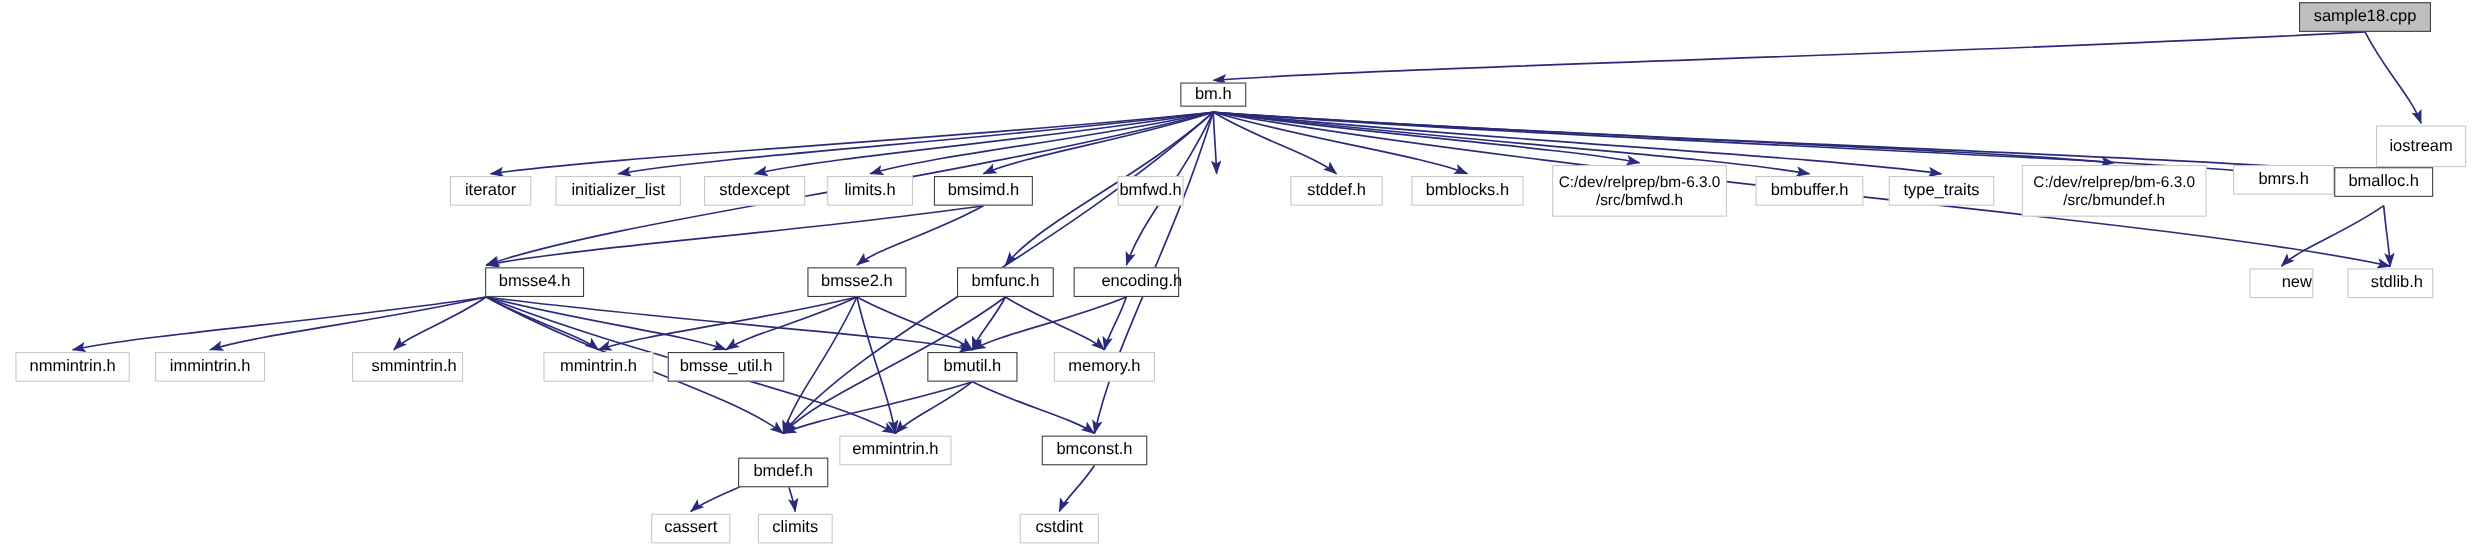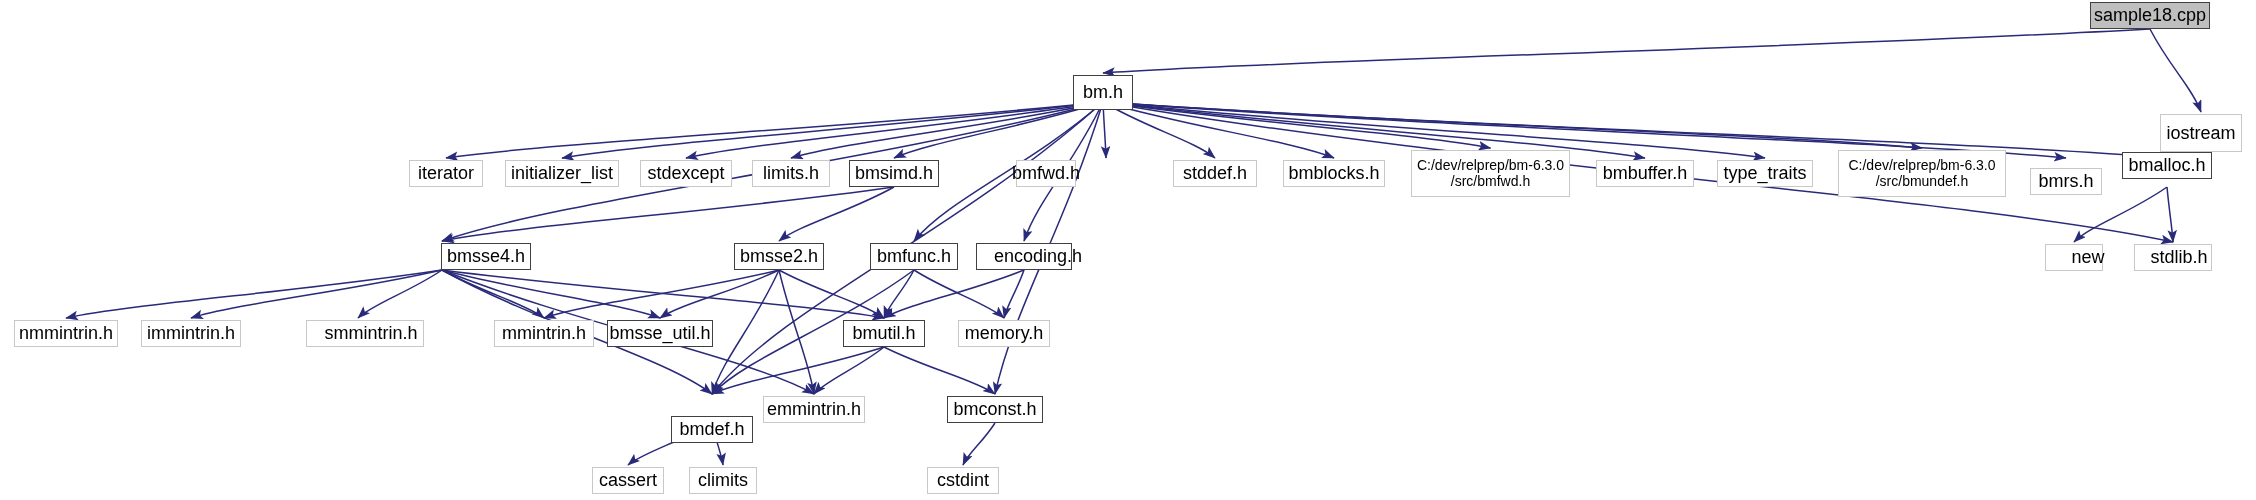--- a/index.html
+++ b/index.html
@@ -1,20 +1,20 @@
 <!DOCTYPE html>
 <html><head>
 <meta charset="utf-8">
 <style>
   html,body{margin:0;padding:0;background:#ffffff;}
   body{width:2256px;height:500px;font-family:"Liberation Sans",sans-serif;overflow:hidden;}
   #graph{position:relative;width:2256px;height:500px;}
   svg{position:absolute;top:0;left:0;width:2256px;height:500px;}
   .node{position:absolute;box-sizing:border-box;display:flex;align-items:center;justify-content:center;
-        text-align:center;background:#ffffff;font-size:18px;color:#000000;line-height:1.12;white-space:pre-line;}
+        text-align:center;background:#ffffff;font-size:15px;color:#000000;line-height:1.12;white-space:pre-line;}
   .node.ext{border:1px solid #c8c8c8;}
   .node.lib{border:1.6px solid #404040;}
   .node.root{border:1.6px solid #404040;background:#bfbfbf;}
 </style>
 </head>
 <body>
 
 <div id="graph">
   <svg id="edges" viewBox="0 0 2256 500">
     <defs>
@@ -71,46 +71,46 @@
         <path d="M884,347 C857.61,368.15 826.6,379.9 814,394" fill="none" stroke="#2a2a7a" stroke-width="1.5" marker-end="url(#arrow)"></path>
         <path d="M884,347 C925.847,368.15 975.02,379.9 995,394" fill="none" stroke="#2a2a7a" stroke-width="1.5" marker-end="url(#arrow)"></path>
         <path d="M712,423 C680.332,441.9 643.12,452.4 628,465" fill="none" stroke="#2a2a7a" stroke-width="1.5" marker-end="url(#arrow)"></path>
         <path d="M712,423 C716.1469999999999,441.9 721.02,452.4 723,465" fill="none" stroke="#2a2a7a" stroke-width="1.5" marker-end="url(#arrow)"></path>
         <path d="M995,423 C982.9359999999999,441.9 968.76,452.4 963,465" fill="none" stroke="#2a2a7a" stroke-width="1.5" marker-end="url(#arrow)"></path>
       </g>
   </svg>
   <div id="nodes">
       <div class="node root" style="left: 2090px; top: 2px; width: 120px; height: 27px;">sample18.cpp</div>
       <div class="node ext" style="left: 2160px; top: 114px; width: 82px; height: 38px;">iostream</div>
-      <div class="node lib" style="left: 1073px; top: 75px; width: 60px; height: 35px;">bm.h</div>
+      <div class="node lib" style="left: 1073px; top: 75px; width: 60px; height: 22px;">bm.h</div>
       <div class="node ext" style="left: 409px; top: 160px; width: 74px; height: 27px;">iterator</div>
       <div class="node ext" style="left: 505px; top: 160px; width: 114px; height: 27px;">initializer_list</div>
       <div class="node ext" style="left: 640px; top: 160px; width: 92px; height: 27px;">stdexcept</div>
       <div class="node ext" style="left: 752px; top: 160px; width: 78px; height: 27px;">limits.h</div>
       <div class="node lib" style="left: 849px; top: 160px; width: 90px; height: 27px;">bmsimd.h</div>
       <div class="node ext" style="left: 1016px; top: 160px; width: 60px; height: 27px;">bmfwd.h</div>
       <div class="node ext" style="left: 1173px; top: 160px; width: 84px; height: 27px;">stddef.h</div>
       <div class="node ext" style="left: 1283px; top: 160px; width: 102px; height: 27px;">bmblocks.h</div>
       <div class="node ext" style="left: 1411px; top: 150px; width: 159px; height: 47px; font-size: 14px;">C:/dev/relprep/bm-6.3.0
 /src/bmfwd.h</div>
       <div class="node ext" style="left: 1596px; top: 160px; width: 98px; height: 27px;">bmbuffer.h</div>
       <div class="node ext" style="left: 1717px; top: 160px; width: 96px; height: 27px;">type_traits</div>
       <div class="node ext" style="left: 1838px; top: 150px; width: 168px; height: 47px; font-size: 14px;">C:/dev/relprep/bm-6.3.0
 /src/bmundef.h</div>
-      <div class="node ext" style="left: 2030px; top: 168px; width: 72px; height: 27px;">bmrs.h</div>
+      <div class="node ext" style="left: 2030px; top: 150px; width: 92px; height: 27px;">bmrs.h</div>
       <div class="node lib" style="left: 2122px; top: 152px; width: 90px; height: 27px;">bmalloc.h</div>
       <div class="node ext" style="left: 2045px; top: 244px; width: 58px; height: 27px; padding-left: 28px;">new</div>
       <div class="node ext" style="left: 2134px; top: 244px; width: 78px; height: 27px; padding-left: 12px;">stdlib.h</div>
       <div class="node lib" style="left: 397px; top: 243px; width: 90px; height: 27px; margin-left: 44px;">bmsse4.h</div>
       <div class="node lib" style="left: 734px; top: 243px; width: 90px; height: 27px;">bmsse2.h</div>
       <div class="node lib" style="left: 870px; top: 243px; width: 88px; height: 27px;">bmfunc.h</div>
       <div class="node lib" style="left: 976px; top: 243px; width: 96px; height: 27px; padding-left: 28px;">encoding.h</div>
       <div class="node ext" style="left: 14px; top: 320px; width: 104px; height: 27px;">nmmintrin.h</div>
       <div class="node ext" style="left: 141px; top: 320px; width: 100px; height: 27px;">immintrin.h</div>
-      <div class="node ext" style="left: 306px; top: 320px; width: 118px; height: 27px; padding-left: 12px;">smmintrin.h</div>
+      <div class="node ext" style="left: 320px; top: 320px; width: 101px; height: 27px; padding-left: 12px;">smmintrin.h</div>
       <div class="node ext" style="left: 494px; top: 320px; width: 100px; height: 27px;">mmintrin.h</div>
       <div class="node lib" style="left: 607px; top: 320px; width: 106px; height: 27px;">bmsse_util.h</div>
       <div class="node lib" style="left: 843px; top: 320px; width: 82px; height: 27px;">bmutil.h</div>
       <div class="node ext" style="left: 958px; top: 320px; width: 92px; height: 27px;">memory.h</div>
       <div class="node lib" style="left: 671px; top: 416px; width: 82px; height: 27px;">bmdef.h</div>
       <div class="node ext" style="left: 763px; top: 396px; width: 102px; height: 27px;">emmintrin.h</div>
       <div class="node lib" style="left: 947px; top: 396px; width: 96px; height: 27px;">bmconst.h</div>
       <div class="node ext" style="left: 592px; top: 467px; width: 72px; height: 27px;">cassert</div>
       <div class="node ext" style="left: 689px; top: 467px; width: 68px; height: 27px;">climits</div>
       <div class="node ext" style="left: 927px; top: 467px; width: 72px; height: 27px;">cstdint</div>

